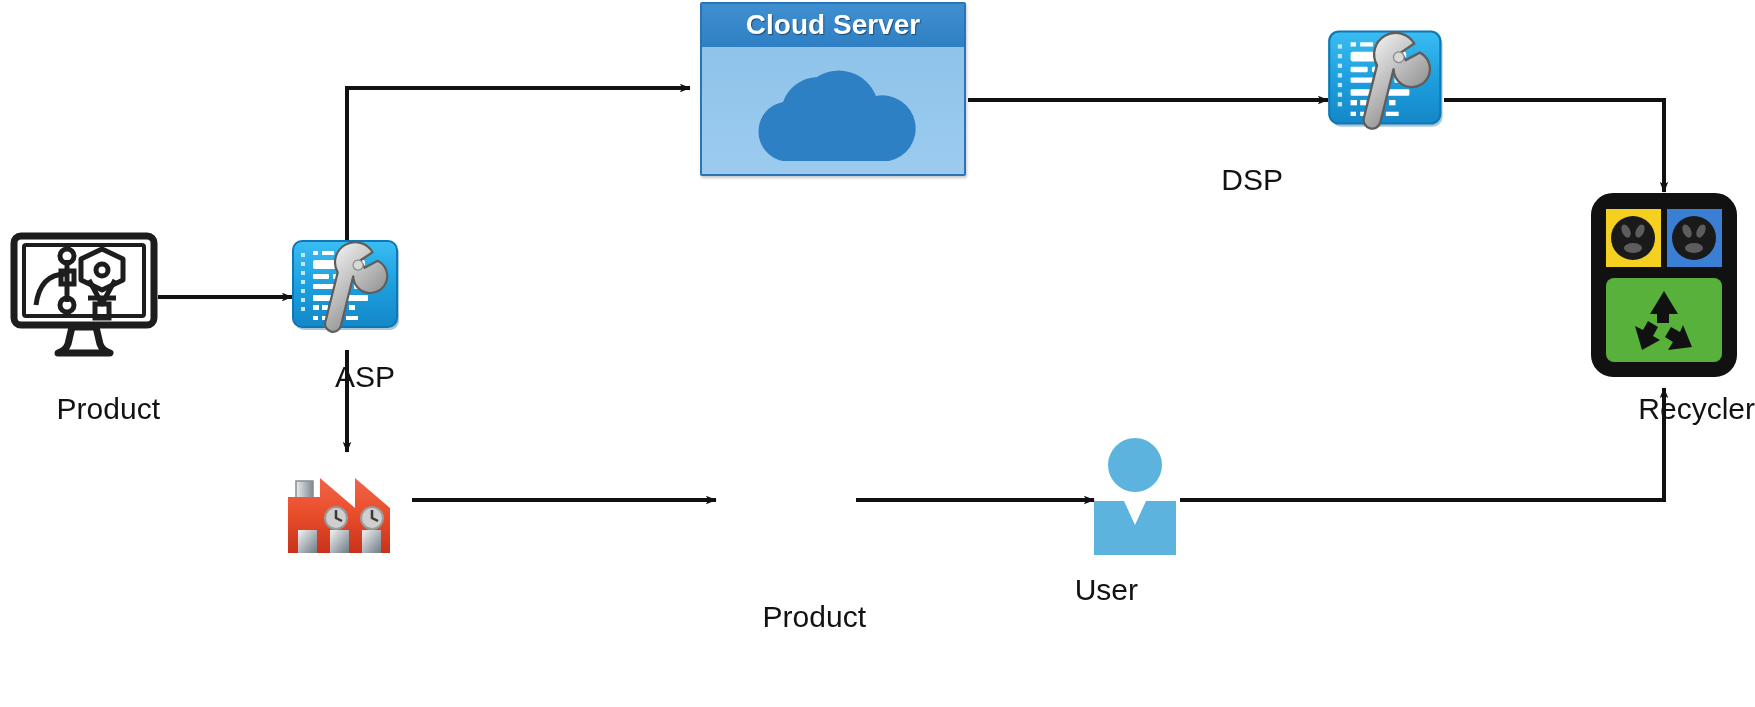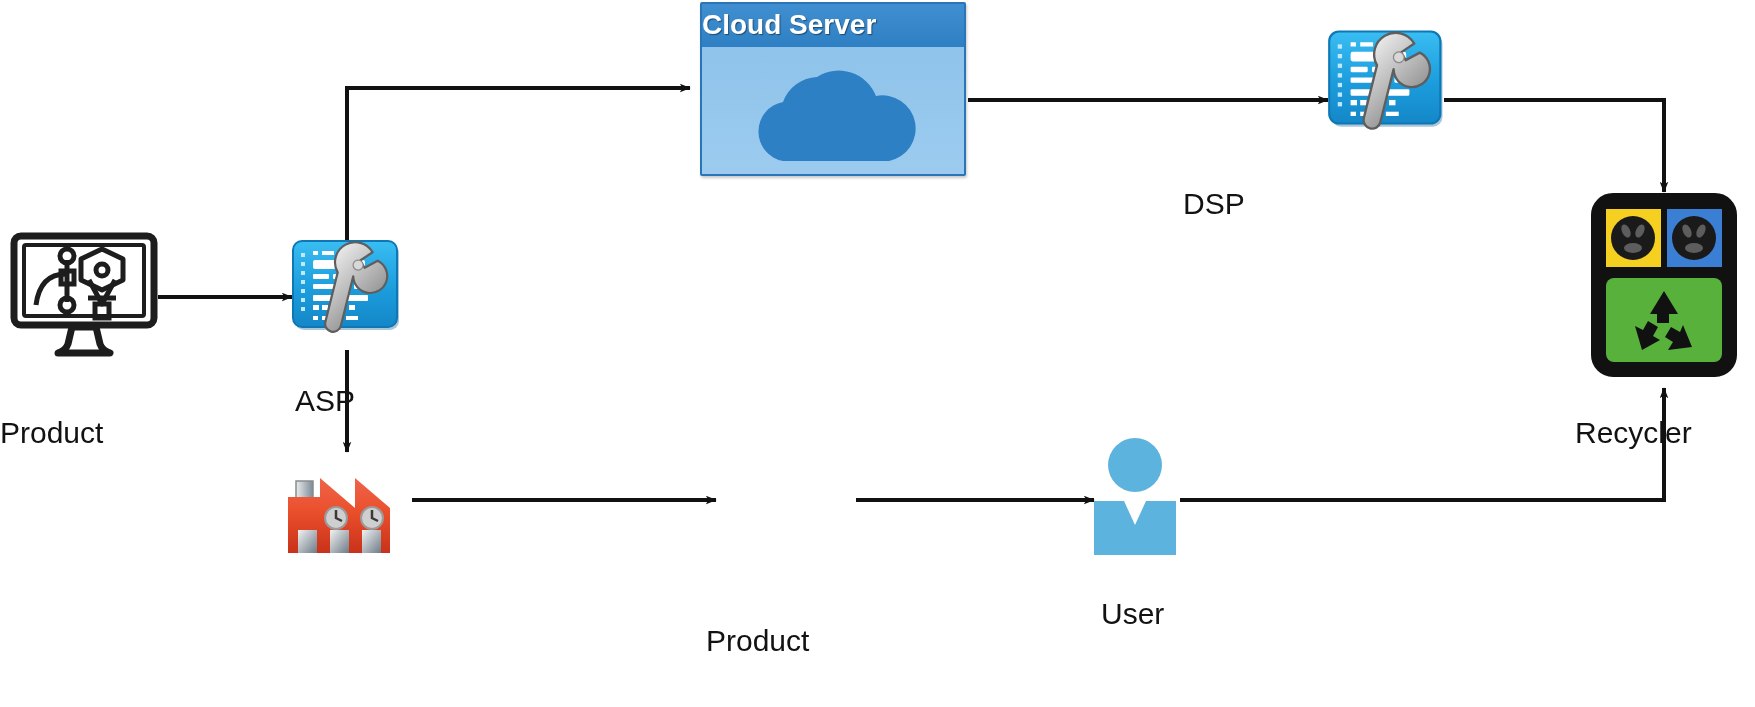--- a/index.html
+++ b/index.html
@@ -27,23 +27,22 @@
   }
   .node {
     position: absolute;
   }
   .label {
     position: absolute;
     font-family: "Liberation Sans", sans-serif;
     font-size: 30px;
     color: #121212;
     white-space: nowrap;
-    text-align: left;
+    text-align: right;
     letter-spacing: 0px;
-    margin-top: 24px;
   }
 
   
   .cloudwin {
     position: absolute;
     left: 700px;
     top: 2px;
     width: 266px;
     height: 174px;
     border: 2px solid #2a75b8;
@@ -55,20 +54,21 @@
   .cloudwin .titlebar {
     position: absolute;
     left: 0; top: 0; right: 0;
     height: 43px;
     background: linear-gradient(#3f8fd0, #2f7fc4);
     border-bottom: 1px solid #2a6fae;
   }
   .cloudwin .titletext {
     position: absolute;
     left: 0; right: 0; top: 5px;
+    text-align: center;
     font-size: 28px;
     font-weight: bold;
     color: #ffffff;
     text-shadow: 1px 1px 1px rgba(0,0,0,.45);
     font-family: "Liberation Sans", sans-serif;
   }
   .cloudwin .body {
     position: absolute;
     left: 0; top: 43px; right: 0; bottom: 0;
     background: linear-gradient(#8fc3ea, #9ccbef);
@@ -352,15 +352,15 @@
   </div>
 
   <div class="label" style="left:706px; top:600px; width:160px;">Product</div>
 
   <div class="node user" style="left:1088px; top:437px;">
     <svg width="94" height="118" viewBox="0 0 94 118" xmlns="http://www.w3.org/2000/svg">
       <circle cx="47" cy="28" r="27" fill="#5cb3dd"></circle>
       <path d="M6,64 L36,64 L47,88 L58,64 L88,64 L88,118 L6,118 Z" fill="#5cb3dd"></path>
     </svg>
   </div>
-  <div class="label" style="left:1101px; top:573px; width:100px;">User</div>
+  <div class="label" style="left:1038px; top:573px; width:100px;">User</div>
 
 </div>
 
 </body></html>

